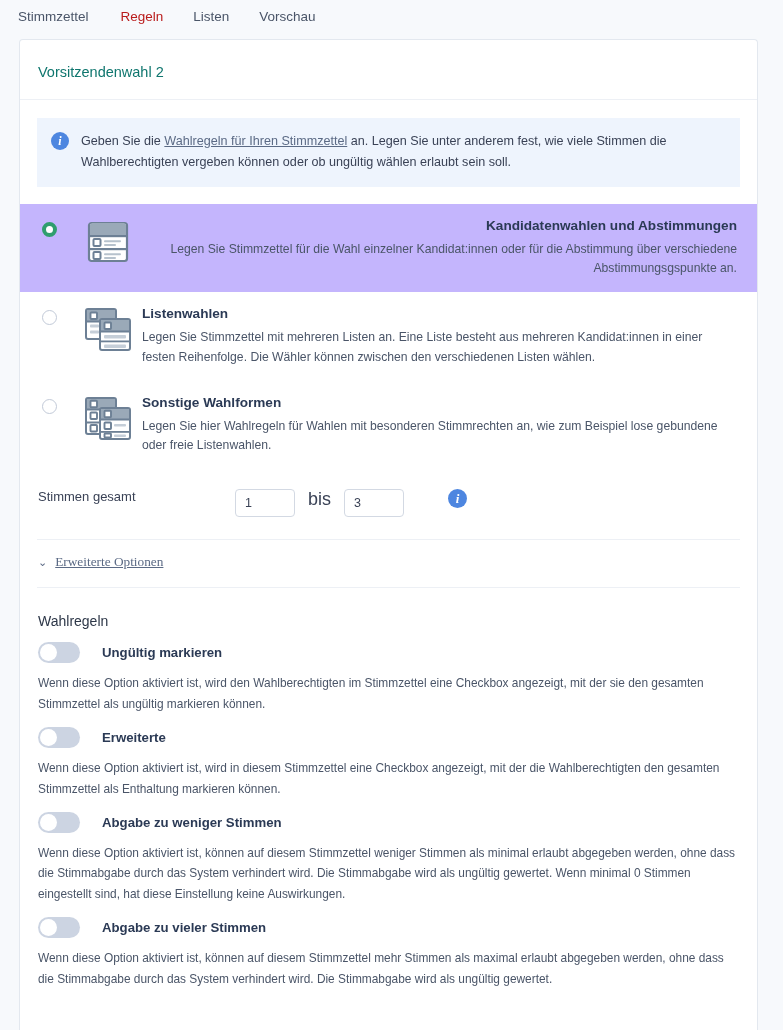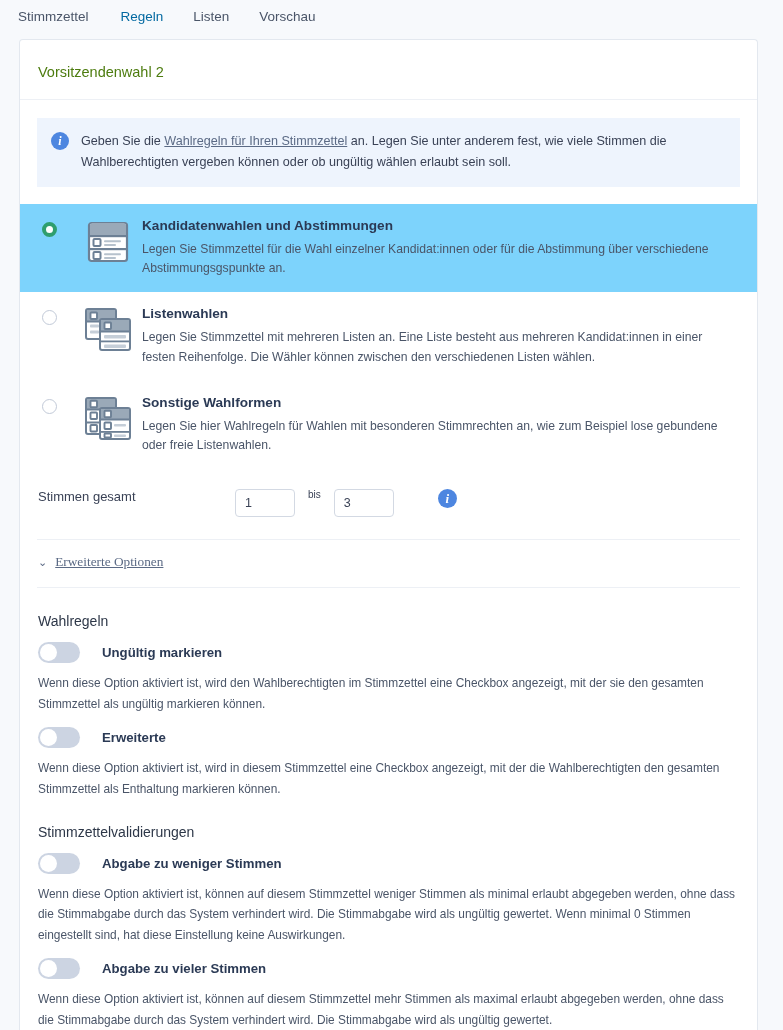--- a/index.html
+++ b/index.html
@@ -22,38 +22,38 @@
   }
   .tab {
     font-size: 13.5px;
     color: #4a5568;
     padding: 0 15px;
     line-height: 34px;
     cursor: pointer;
     white-space: nowrap;
   }
   .tab:first-child { padding-left: 0; padding-right: 17px; text-align: center; }
-  .tab.active { color: #0369a1; }
+  .tab.active { color: #b91c1c; }
 
   
   .card {
     position: absolute;
     top: 39px;
     left: 19px;
     width: 739px;
     min-height: 1000px;
     background: #ffffff;
     border: 1px solid #e3e8ef;
     border-bottom: none;
     border-radius: 4px 4px 0 0;
   }
 
   .card-title {
     font-size: 14.5px;
-    color: #4d7c0f;
+    color: #0f766e;
     padding: 24px 0 0 18px;
   }
   .card-divider {
     margin-top: 19px;
     border-top: 1px solid #edf0f5;
   }
 
   
   .info-banner {
     margin: 18px 17px 0 17px;
@@ -87,21 +87,21 @@
 
   
   .options { margin-top: 17px; }
   .option {
     display: flex;
     align-items: flex-start;
     padding: 13px 20px 13px 22px;
     gap: 0;
     cursor: pointer;
   }
-  .option.selected { background: #7dd3fc; }
+  .option.selected { background: #c4b5fd; text-align: right; }
 
   .radio {
     flex: 0 0 auto;
     width: 15px; height: 15px;
     border-radius: 50%;
     border: 1.5px solid #c2cad8;
     background: #fff;
     margin-top: 5px;
   }
   .option.selected .radio {
@@ -147,21 +147,21 @@
     height: 28px;
     border: 1px solid #d3d9e3;
     border-radius: 4px;
     font-size: 12.5px;
     color: #3a4256;
     padding-left: 9px;
     font-family: "Liberation Sans", sans-serif;
     background: #fff;
   }
   .bis {
-    font-size: 10px;
+    font-size: 18px;
     color: #3a4256;
     margin: 0 13px;
   }
   .total-info {
     margin-left: 44px;
     width: 19px; height: 19px;
     border-radius: 50%;
     background: #4d86e0;
     color: #fff;
     font-size: 13px;
@@ -371,21 +371,20 @@
     <div class="toggle-row">
       <div class="toggle">
           <div class="knob"></div>
         </div>
       <div class="toggle-label">Erweiterte</div>
     </div>
     <div class="help-text">Wenn diese Option aktiviert ist, wird in diesem Stimmzettel eine Checkbox angezeigt, mit der die Wahlberechtigten den gesamten Stimmzettel als Enthaltung markieren können.</div>
   </div>
 
   <div class="section">
-    <div class="sec-title">Stimmzettelvalidierungen</div>
 
     <div class="toggle-row">
       <div class="toggle">
           <div class="knob"></div>
         </div>
       <div class="toggle-label">Abgabe zu weniger Stimmen</div>
     </div>
     <div class="help-text">Wenn diese Option aktiviert ist, können auf diesem Stimmzettel weniger Stimmen als minimal erlaubt abgegeben werden, ohne dass die Stimmabgabe durch das System verhindert wird. Die Stimmabgabe wird als ungültig gewertet. Wenn minimal 0 Stimmen eingestellt sind, hat diese Einstellung keine Auswirkungen.</div>
 
     <div class="toggle-row">

